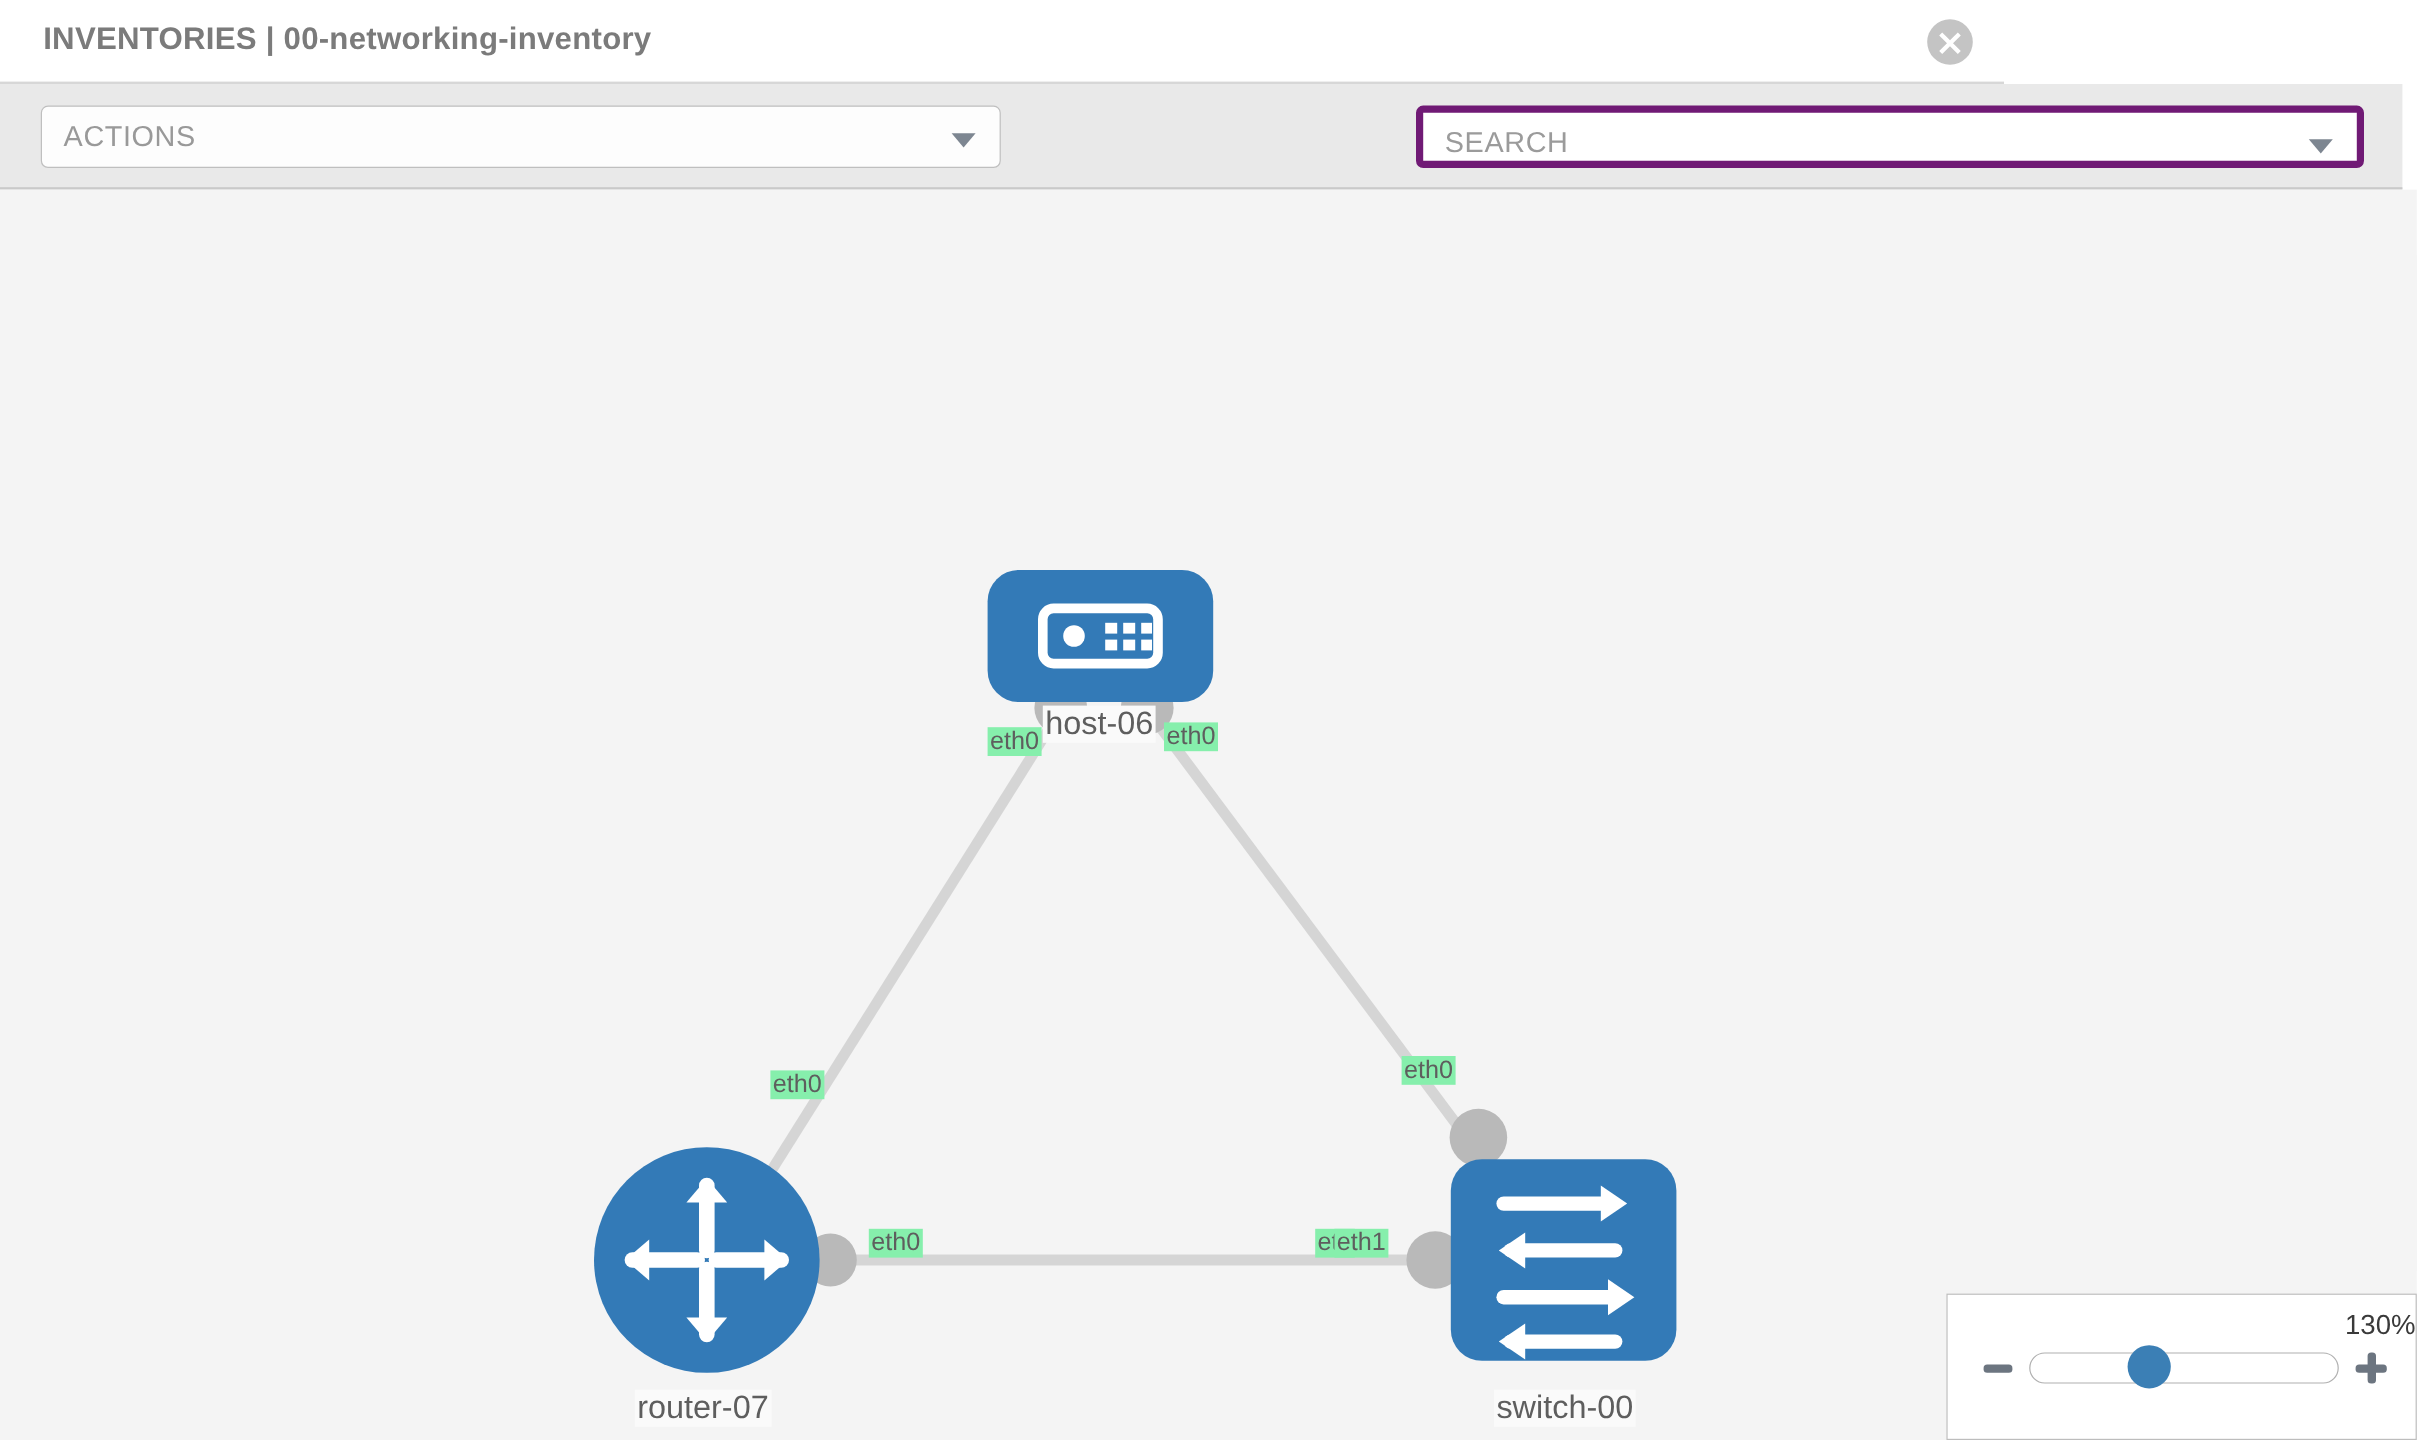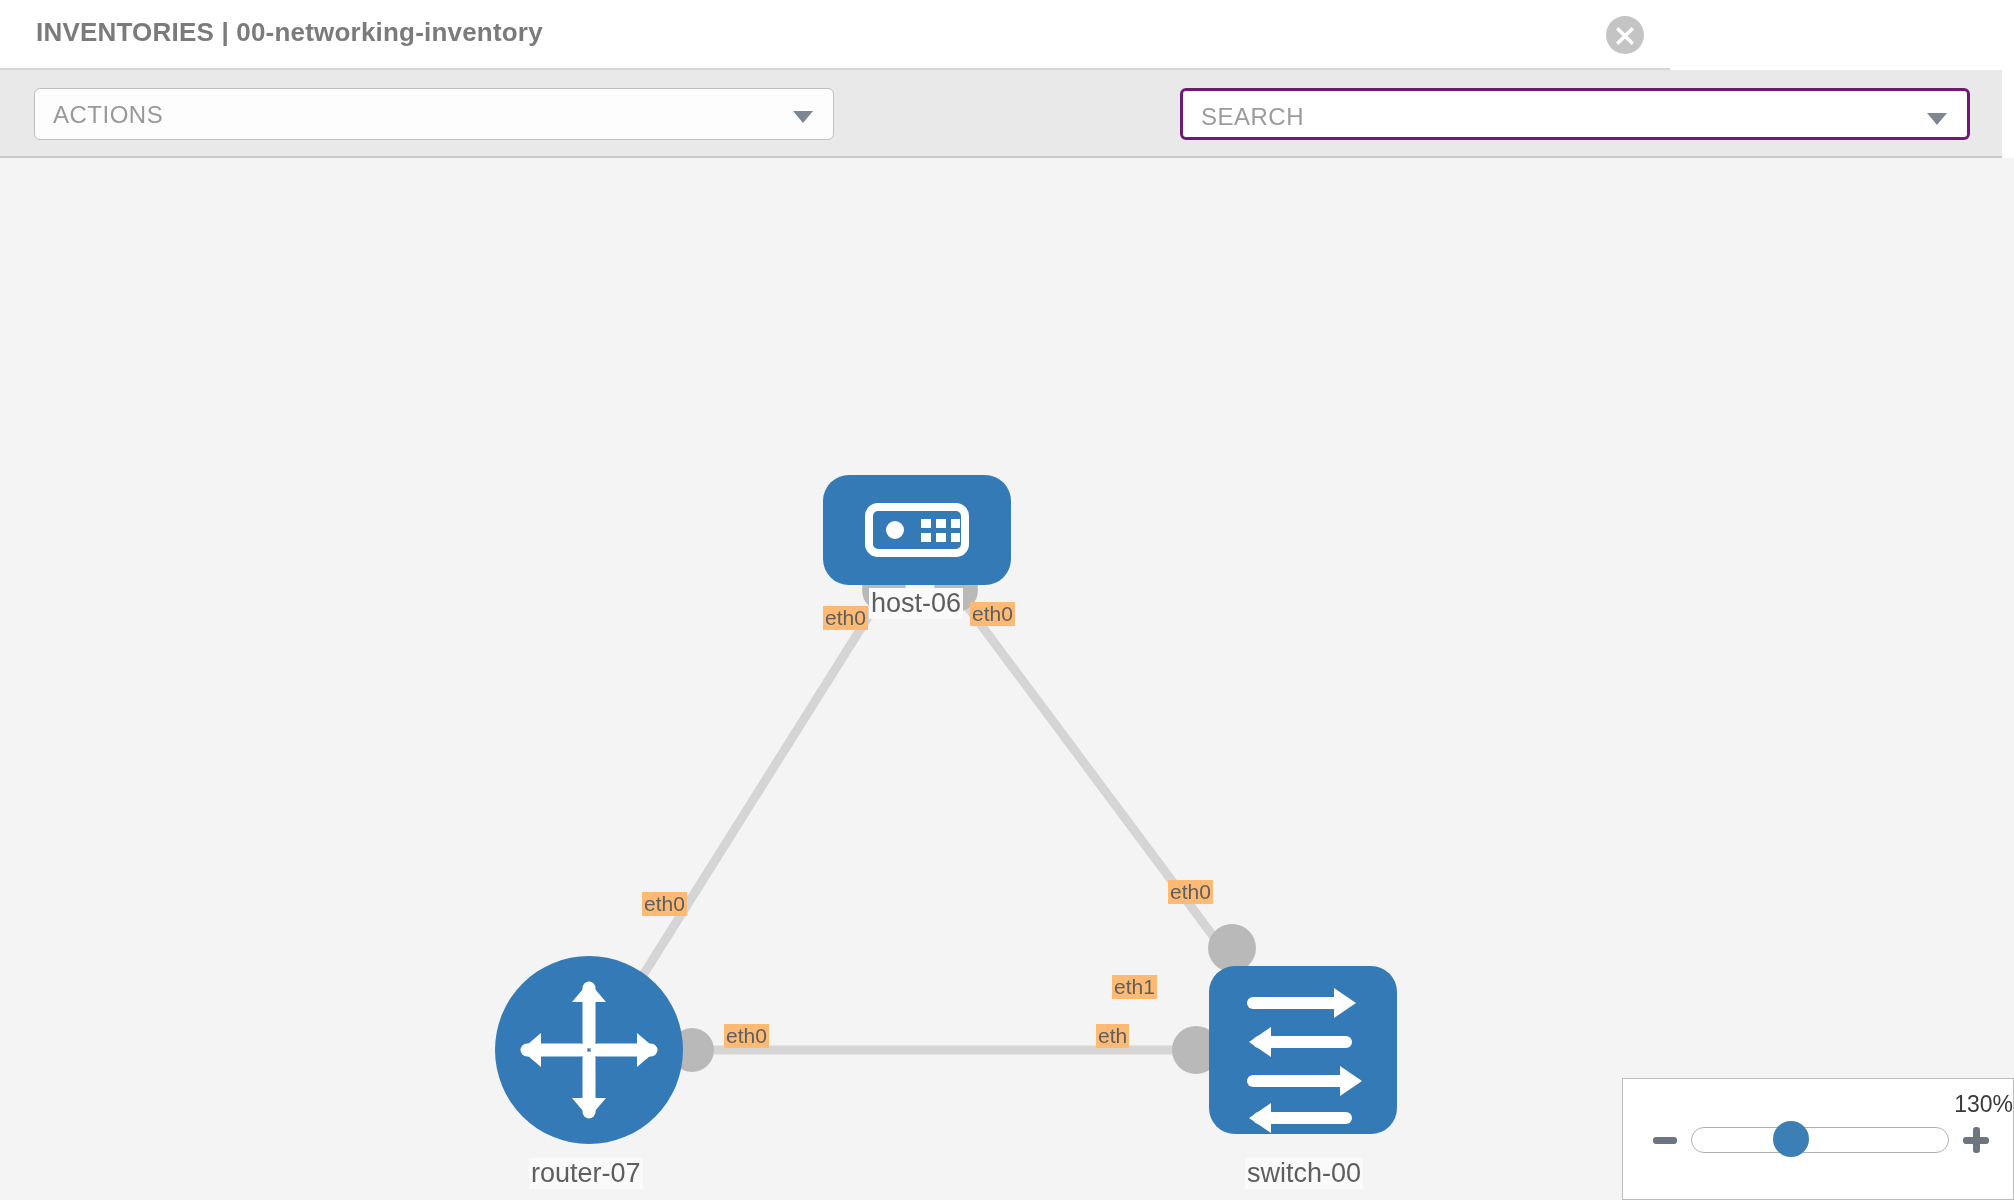--- a/index.html
+++ b/index.html
@@ -96,21 +96,21 @@
   .tool-icon.wrench { left: 1046px; top: 92px; }
   .tool-icon.key    { left: 1113px; top: 92px; }
 
   .search-box {
     position: absolute;
     left: 1180px;
     top: 18px;
     width: 790px;
     height: 52px;
     background: #ffffff;
-    border: 3px solid #701a75;
+    border: 6px solid #701a75;
     border-radius: 6px;
     box-sizing: border-box;
     cursor: text;
   }
   .search-label {
     position: absolute;
     left: 18px;
     top: 12px;
     font-size: 24px;
     color: #9b9b9b;
@@ -136,21 +136,21 @@
     font-size: 27px;
     color: #5e5e5e;
     background: #fafafa;
     white-space: nowrap;
     padding: 0 2px;
   }
   .edge-label {
     position: absolute;
     font-size: 21px;
     color: #5e5e5e;
-    background: #fdba74;
+    background: #86efac;
     white-space: nowrap;
     padding: 0 2px;
   }
 
   
   .zoom-panel {
     position: absolute;
     left: 1622px;
     top: 1078px;
     width: 392px;
@@ -322,21 +322,21 @@
   <div class="node-label" style="left:869px; top:430px;">host-06</div>
   <div class="node-label" style="left:529px; top:1000px;">router-07</div>
   <div class="node-label" style="left:1245px; top:1000px;">switch-00</div>
 
   <div class="edge-label" style="left:823px; top:448px;">eth0</div>
   <div class="edge-label" style="left:970px; top:444px;">eth0</div>
   <div class="edge-label" style="left:642px; top:734px;">eth0</div>
   <div class="edge-label" style="left:1168px; top:722px;">eth0</div>
   <div class="edge-label" style="left:724px; top:866px;">eth0</div>
   <div class="edge-label" style="left:1096px; top:866px;">eth</div>
-  <div class="edge-label" style="left:1112px; top:817px;">eth1</div>
+  <div class="edge-label" style="left:1112px; top:866px;">eth1</div>
 </div>
 
 <div class="zoom-panel">
   <div class="zoom-value">130%</div>
   <div class="zoom-minus"></div>
   <div class="zoom-track"></div>
   <div class="zoom-thumb"></div>
   <div class="zoom-plus"></div>
 </div>
 

